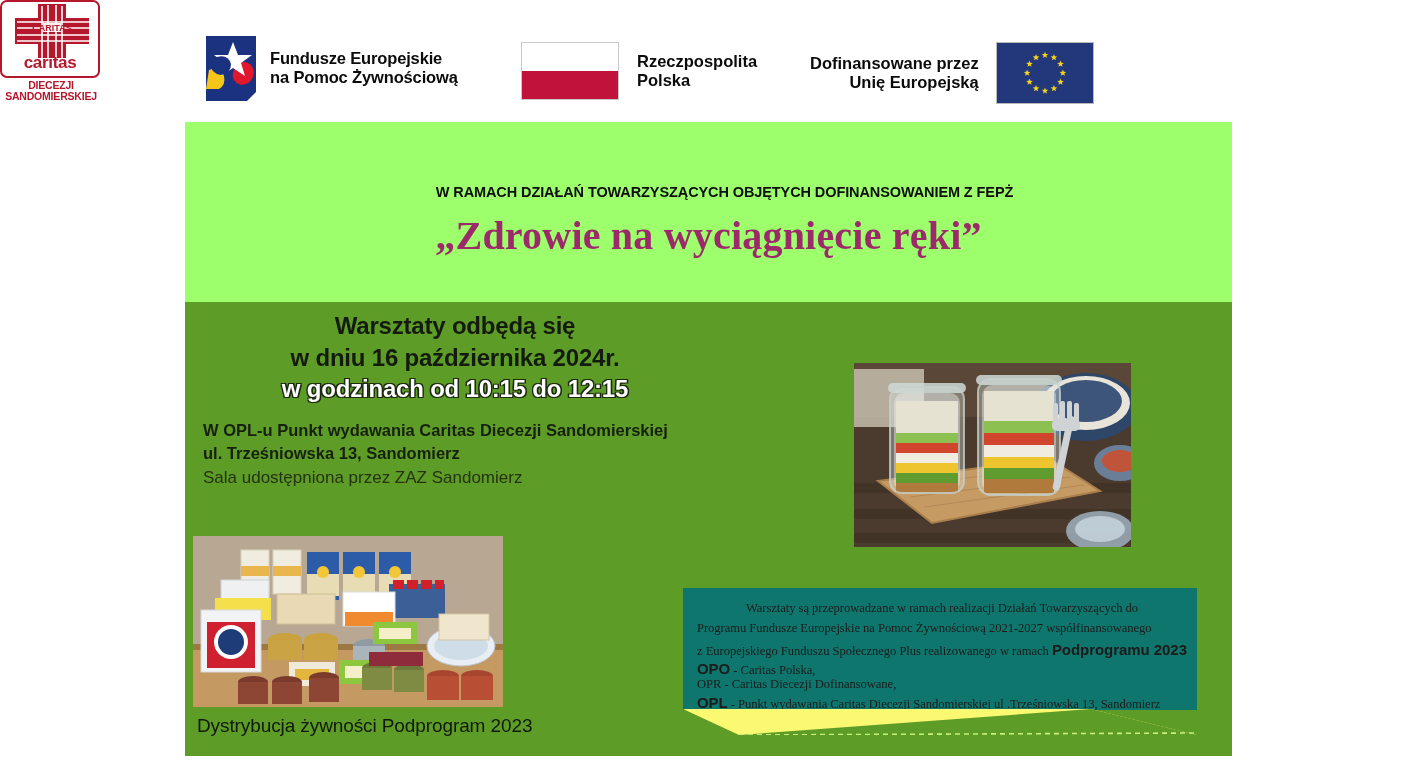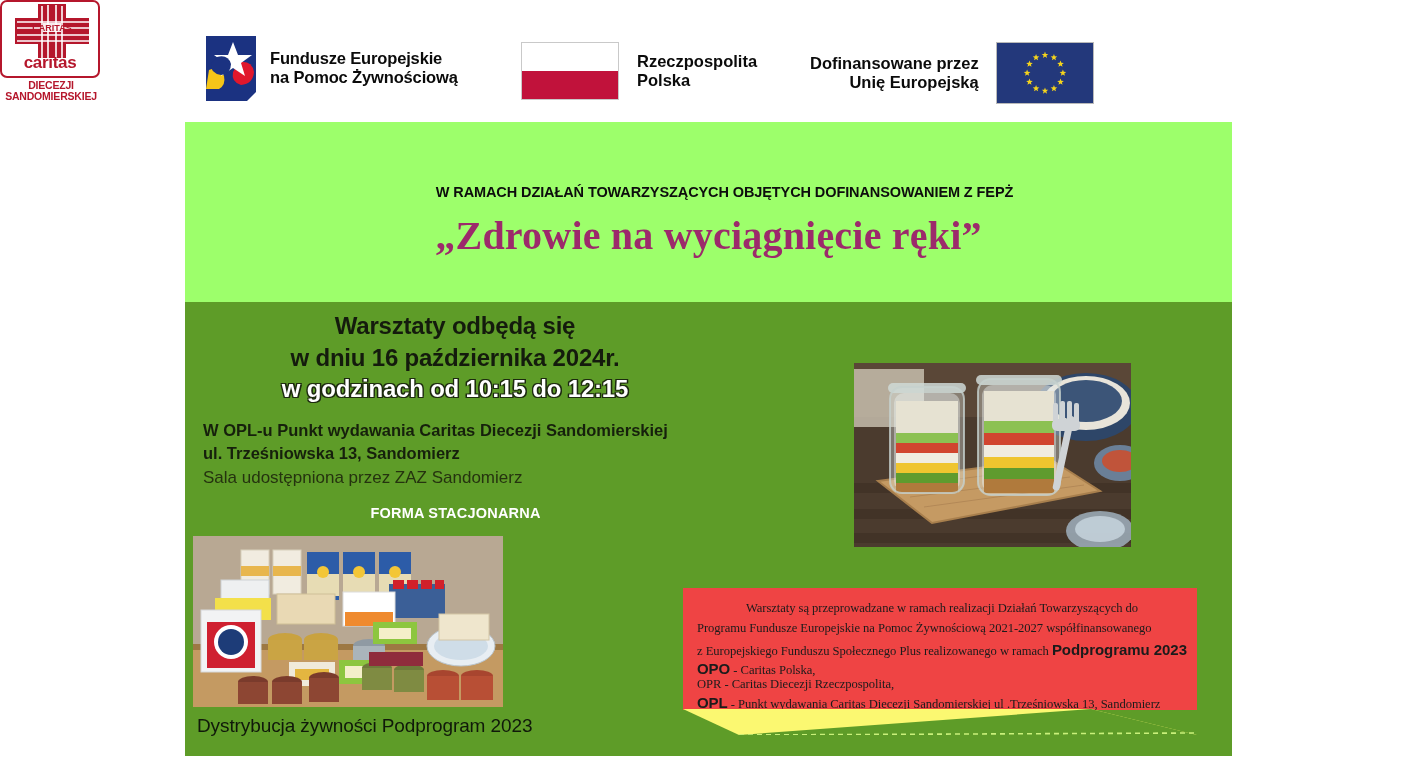--- a/index.html
+++ b/index.html
@@ -232,21 +232,21 @@
   
   #callout {
     position: absolute;
     left: 498px; top: 286px;
     width: 514px; height: 146px;
   }
   #callout-body {
     position: absolute;
     left: 0; top: 0;
     width: 514px; height: 122px;
-    background: #ef4444;
+    background: #0f766e;
   }
   #callout-tail {
     position: absolute;
     left: 0; top: 121px;
     width: 514px; height: 26px;
   }
   .cl-line {
     font-family: "Liberation Serif", serif;
     color: #1b1b1b;
     font-size: 12.6px;
@@ -349,21 +349,20 @@
     <div class="when-line">w dniu 16 października 2024r.</div>
     <div class="when-line" id="when-line-3">w  godzinach od 10:15 do 12:15</div>
   </div>
 
   <div id="where-block">
     <div class="where-line">W OPL-u   Punkt wydawania Caritas Diecezji Sandomierskiej</div>
     <div class="where-line">ul. Trześniowska 13, Sandomierz</div>
     <div class="where-line" id="where-line-3">Sala udostępniona przez ZAZ Sandomierz</div>
   </div>
 
-  <div id="forma">FORMA STACJONARNA</div>
 
   <div class="photo" id="photo-food">
     <svg class="ph-canvas" viewBox="0 0 310 171" preserveAspectRatio="none">
       <rect width="310" height="171" fill="#b8a893"></rect>
       <rect y="112" width="310" height="59" fill="#c49a62"></rect>
       <rect y="108" width="310" height="6" fill="#9d7843"></rect>
 
       <rect x="48" y="14" width="28" height="44" fill="#f1ece0" stroke="#d8cfbb"></rect>
       <rect x="80" y="14" width="28" height="44" fill="#f1ece0" stroke="#d8cfbb"></rect>
       <rect x="48" y="30" width="28" height="10" fill="#e8b64d"></rect>
@@ -509,21 +508,21 @@
       <ellipse cx="246" cy="166" rx="25" ry="13" fill="#c3d0d9" opacity="0.9"></ellipse>
     </svg>
   </div>
 
   <div id="callout">
     <div id="callout-body">
       <div class="cl-line" id="cl-0">Warsztaty są przeprowadzane w ramach realizacji Działań Towarzyszących do</div>
       <div class="cl-line" id="cl-1">Programu Fundusze Europejskie na Pomoc Żywnościową 2021-2027 współfinansowanego</div>
       <div class="cl-line" id="cl-2"><span>z Europejskiego Funduszu Społecznego Plus realizowanego w ramach </span><b>Podprogramu 2023</b></div>
       <div class="cl-line" id="cl-3"><b>OPO</b><span> - Caritas Polska,</span></div>
-      <div class="cl-line" id="cl-4">OPR - Caritas Diecezji Rzeczpospolita,</div>
+      <div class="cl-line" id="cl-4">OPR - Caritas Diecezji Dofinansowane,</div>
       <div class="cl-line" id="cl-5"><b>OPL</b><span> -  Punkt wydawania Caritas Diecezji Sandomierskiej ul .Trześniowska 13, Sandomierz</span></div>
     </div>
     <div id="callout-tail">
       <svg viewBox="0 0 514 26" width="514" height="26" preserveAspectRatio="none">
         <path d="M0 0 L408 0 L514 26 L56 26 Z" fill="#fbf871"></path>
         <path d="M56 26 L514 26 L408 0" fill="#5e9c28"></path>
         <path d="M56 26 L514 24" stroke="#c9f07a" stroke-width="1.6" stroke-dasharray="5 4" fill="none"></path>
       </svg>
     </div>
   </div>

